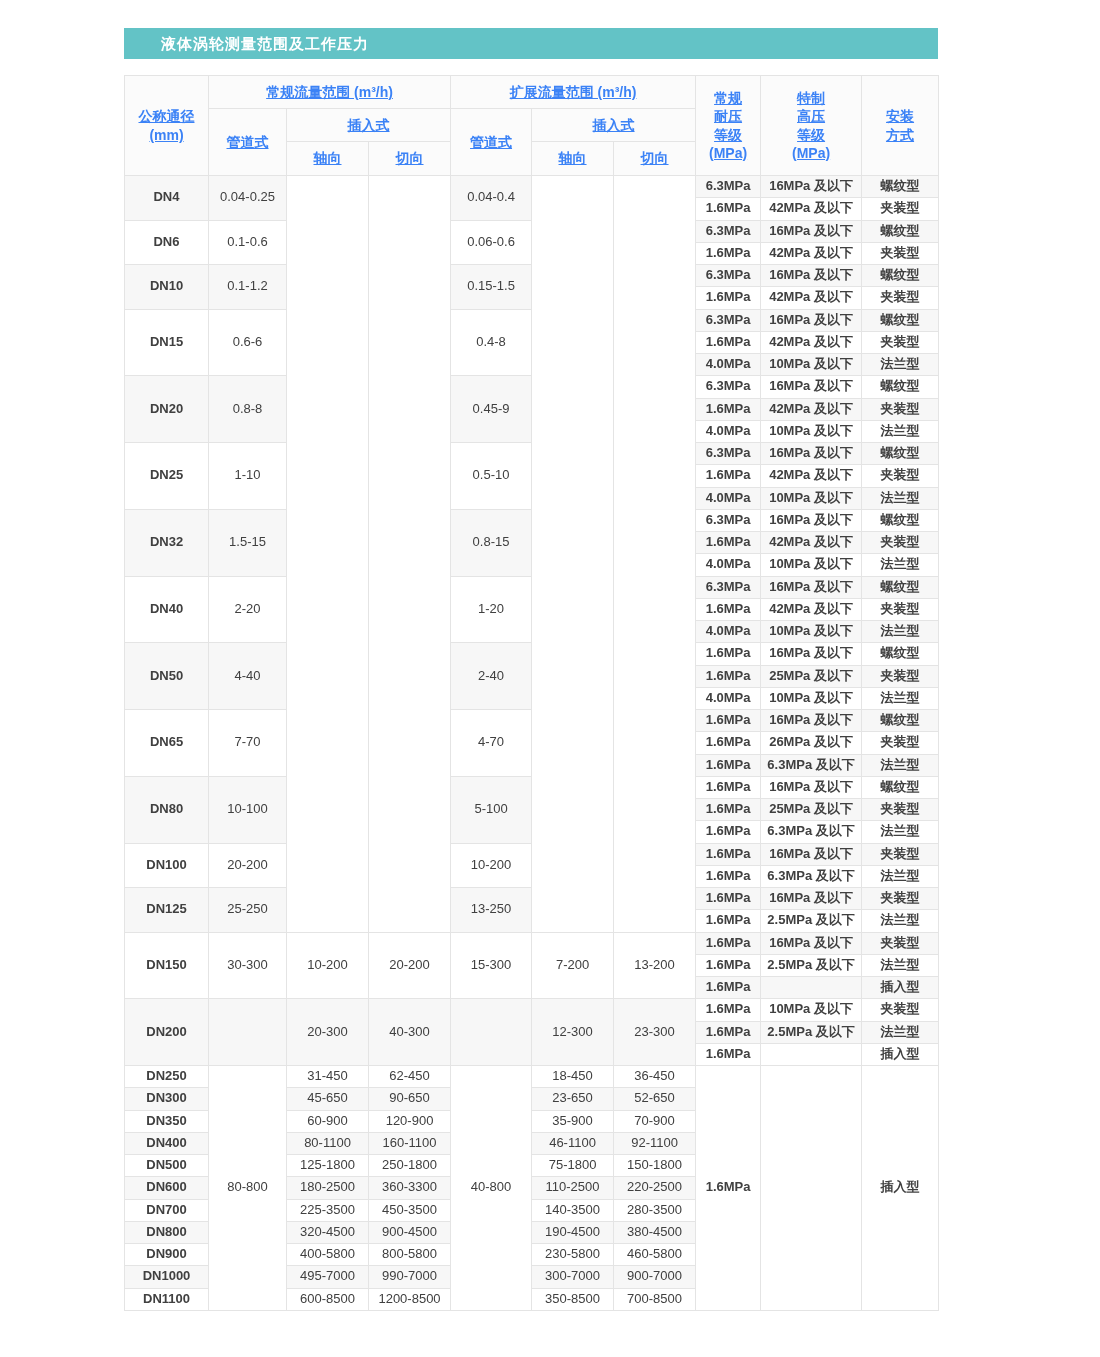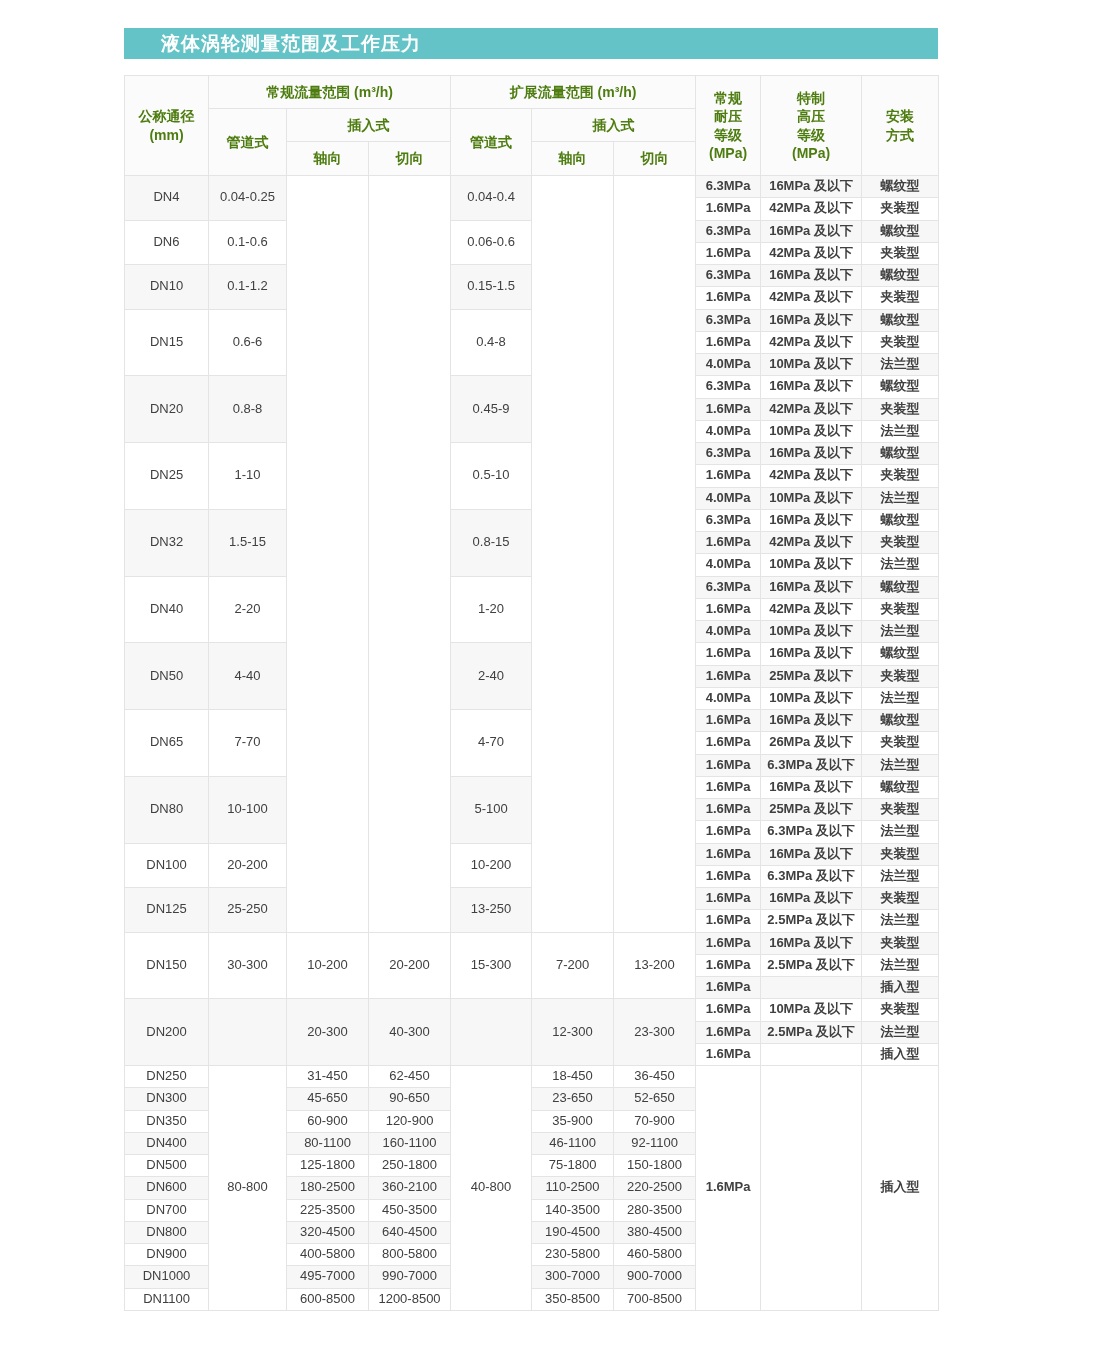--- a/index.html
+++ b/index.html
@@ -6,44 +6,44 @@
   body{
     width:1100px;height:1357px;position:relative;background:#ffffff;
     font-family:"Liberation Sans","DejaVu Sans",sans-serif;
     -webkit-font-smoothing:antialiased;
   }
   .title-band{
     position:absolute;left:124px;top:28px;width:814px;height:31px;
     background:#63c3c6;box-sizing:border-box;
   }
   .title-band .t{
-    color:#ffffff;font-weight:bold;font-size:19px;line-height:31px;
+    color:#ffffff;font-weight:bold;font-size:15px;line-height:31px;
     padding-left:37px;letter-spacing:1px;
   }
   table.spec{
     position:absolute;left:124px;top:75px;width:814px;
     border-collapse:collapse;table-layout:fixed;
   }
   .spec th,.spec td{
     border:1px solid #e4e4e4;text-align:center;vertical-align:middle;
     padding:0;overflow:hidden;
   }
   .spec th{
-    background:#fbfbfb;font-size:14px;font-weight:bold;color:#4d7c0f;
-    white-space:pre-line;line-height:1.3;
+    background:#fbfbfb;font-size:14px;font-weight:bold;color:#3b82f6;
+    white-space:pre-line;line-height:1.3;text-decoration:underline;
   }
   .spec thead tr.h1{height:33px;}
   .spec thead tr.h2{height:33px;}
   .spec thead tr.h3{height:34px;}
   .spec td{font-size:13px;color:#404040;line-height:1.15;white-space:nowrap;}
   .spec tbody tr{height:22.25px;}
   .g{background:#f7f7f7;}
   .w{background:#ffffff;}
   .b{font-weight:bold;color:#1c1c1c;}
-  .dn{font-weight:normal;color:#101010;font-size:13.5px;}
+  .dn{font-weight:bold;color:#101010;font-size:13.5px;}
 </style>
 </head>
 <body>
 
 <div class="title-band">
   <div class="t">液体涡轮测量范围及工作压力</div>
 </div>
 
 <table class="spec">
   <colgroup>
@@ -382,35 +382,35 @@
       <tr>
         <td class="w dn">DN500</td>
         <td class="w">125-1800</td>
         <td class="w">250-1800</td>
         <td class="w">75-1800</td>
         <td class="w">150-1800</td>
       </tr>
       <tr>
         <td class="g dn">DN600</td>
         <td class="g">180-2500</td>
-        <td class="g">360-2100</td>
+        <td class="g">360-3300</td>
         <td class="g">110-2500</td>
         <td class="g">220-2500</td>
       </tr>
       <tr>
         <td class="w dn">DN700</td>
         <td class="w">225-3500</td>
         <td class="w">450-3500</td>
         <td class="w">140-3500</td>
         <td class="w">280-3500</td>
       </tr>
       <tr>
         <td class="g dn">DN800</td>
         <td class="g">320-4500</td>
-        <td class="g">640-4500</td>
+        <td class="g">900-4500</td>
         <td class="g">190-4500</td>
         <td class="g">380-4500</td>
       </tr>
       <tr>
         <td class="w dn">DN900</td>
         <td class="w">400-5800</td>
         <td class="w">800-5800</td>
         <td class="w">230-5800</td>
         <td class="w">460-5800</td>
       </tr>

